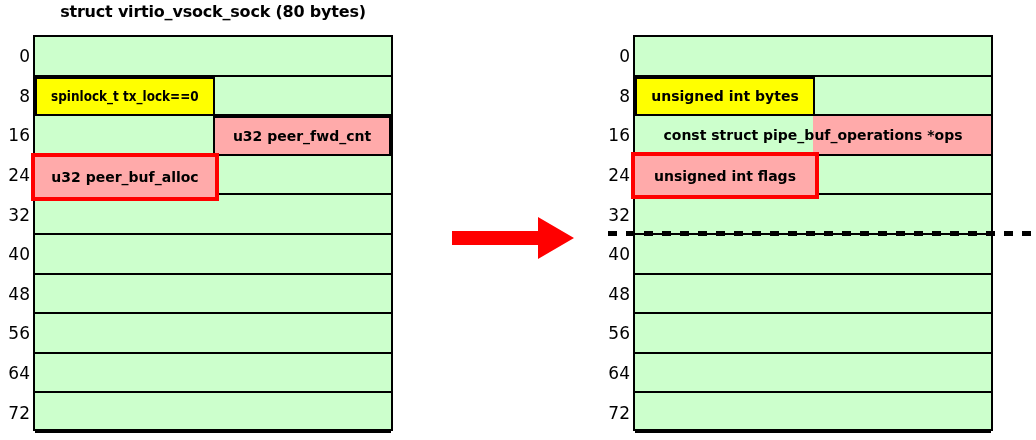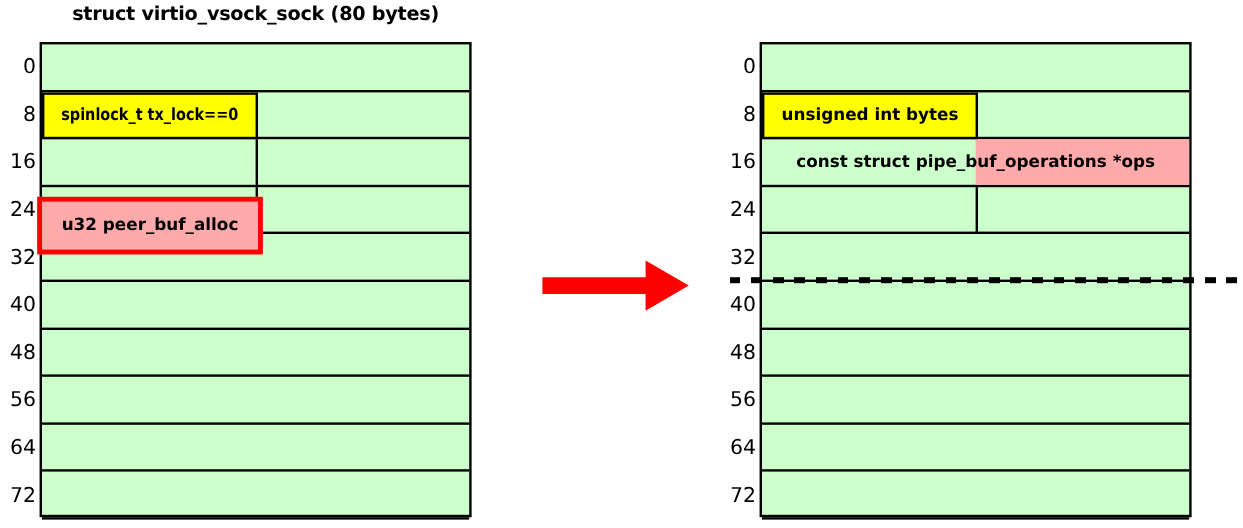--- a/index.html
+++ b/index.html
@@ -182,22 +182,25 @@
     <div class="row" style="top:198px"></div>
     <div class="row" style="top:237.6px"></div>
     <div class="row" style="top:277.2px"></div>
     <div class="row" style="top:316.8px"></div>
     <div class="row" style="top:356.4px"></div>
 
     <div class="field yellow plain" style="left:0px; top:39.6px; width:180px; height:39.6px;">
       <span class="field-label condensed">spinlock_t tx_lock==0</span>
     </div>
 
-
-    <div class="field pink outlined" style="left:-4px; top:127px; width:188px; height:47.6px;">
+    <div class="field pink plain" style="left:178px; top:79.2px; width:178px; height:39.6px;">
+      <span class="field-label">u32 peer_fwd_cnt</span>
+    </div>
+
+    <div class="field pink outlined" style="left:-4px; top:116px; width:188px; height:47.6px;">
       <span class="field-label">u32 peer_buf_alloc</span>
     </div>
 
   </div>
 
   <div class="arrow-wrap">
     <svg width="126" height="48" viewBox="0 0 126 48" xmlns="http://www.w3.org/2000/svg">
       <path d="M2,17 L88,17 L88,3 L124,24 L88,45 L88,31 L2,31 Z" fill="#ff0000"></path>
     </svg>
   </div>
@@ -236,18 +239,21 @@
     <div class="field yellow plain" style="left:0px; top:39.6px; width:180px; height:39.6px;">
       <span class="field-label">unsigned int bytes</span>
     </div>
 
     <div class="field pink noborder" style="left:178px; top:79.2px; width:178px; height:37.6px; z-index:2;"></div>
 
     <div class="field noborder" style="left:0px; top:79.2px; width:356px; height:37.6px; background:transparent; z-index:3;">
       <span class="field-label">const struct pipe_buf_operations *ops</span>
     </div>
 
+    <div class="field pink outlined" style="left:-4px; top:114.8px; width:188px; height:47.6px; z-index:4;">
+      <span class="field-label">unsigned int flags</span>
+    </div>
 
   </div>
 
   <div class="dashed-line"></div>
 
 </div>
 
 </body></html>

